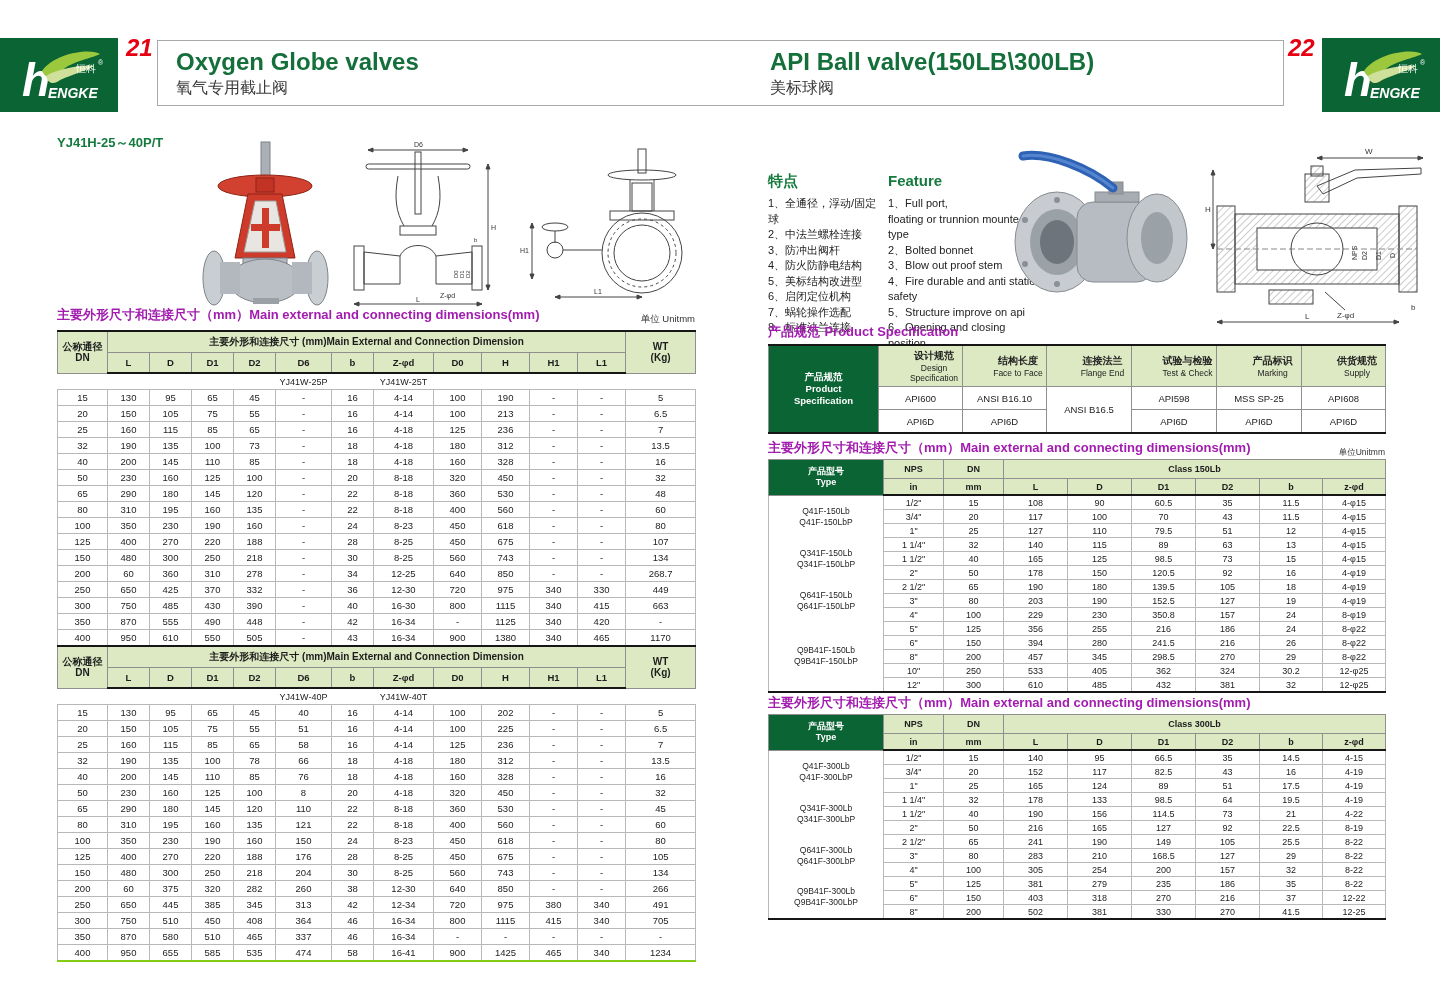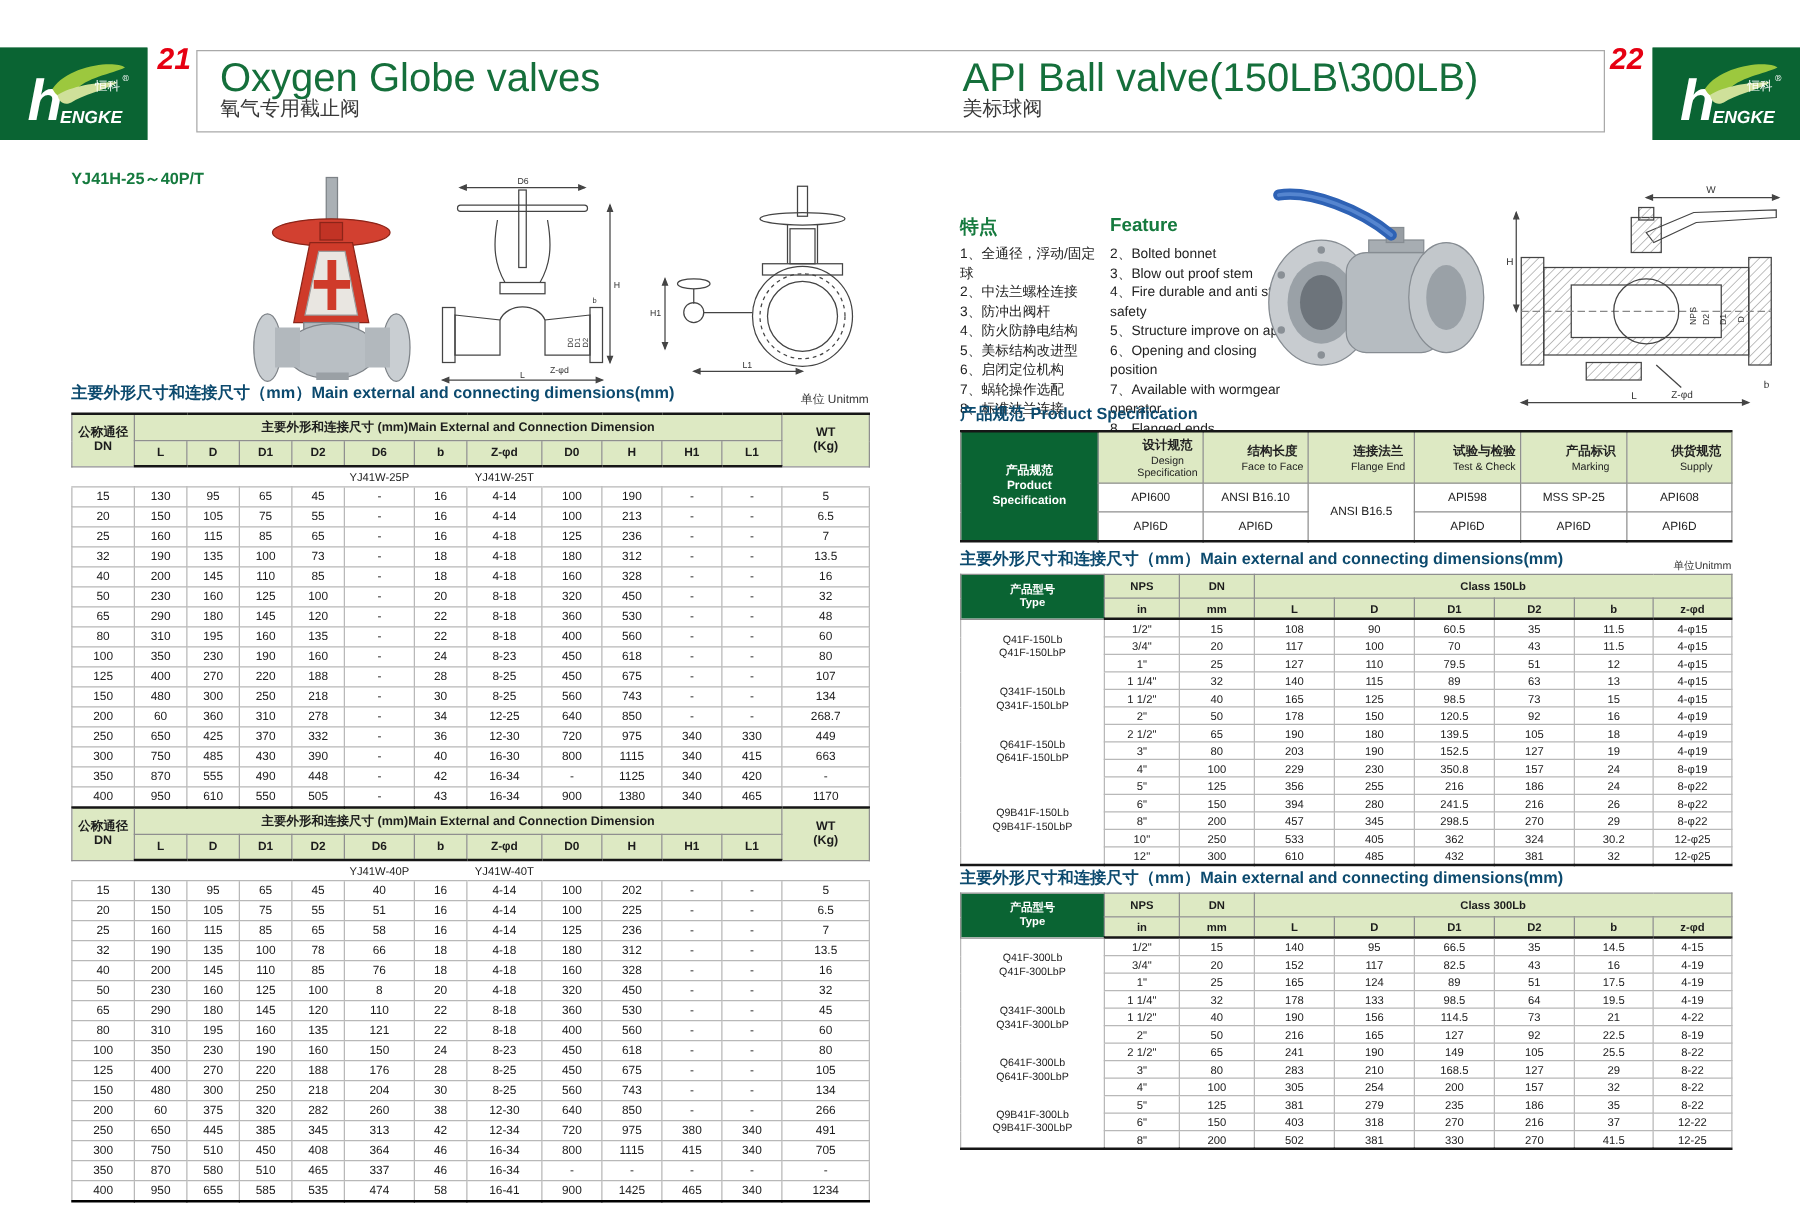--- a/index.html
+++ b/index.html
@@ -4,37 +4,37 @@
 <style>
   html,body{margin:0;padding:0;background:#fff;}
   body{width:1440px;height:984px;position:relative;font-family:"Liberation Sans",sans-serif;color:#222;overflow:hidden;}
   .abs{position:absolute;}
   
   .logo-box{width:118px;height:74px;background:#0a6433;top:38px;}
   .logo-left{left:0;} .logo-right{left:1322px;}
   .page-num{top:34px;font-size:24px;font-weight:bold;color:#e60012;font-style:italic;}
   .title-strip{left:157px;top:40px;width:1125px;height:64px;border:1px solid #a9a9a9;background:#fff;}
   .title-block{position:absolute;top:6px;}
-  .title-en{font-size:32px;font-weight:normal;color:#156f3b;letter-spacing:0px;line-height:30px;}
+  .title-en{font-size:24px;font-weight:bold;color:#156f3b;letter-spacing:0px;line-height:30px;}
   .title-zh{font-size:16px;color:#3a3a3a;line-height:22px;}
   
-  .sec-title{font-weight:bold;color:#0c4a6e;font-size:13px;}
+  .sec-title{font-weight:bold;color:#a21caf;font-size:13px;}
   .unit{font-size:9.5px;color:#333;}
   .model-label{color:#157a3e;font-weight:bold;font-size:13px;}
   
   table{border-collapse:collapse;table-layout:fixed;width:100%;}
   td,th{padding:0;text-align:center;vertical-align:middle;font-weight:normal;}
   
   .t-left{left:57px;top:330px;width:638px;}
   .t-left td,.t-left th{border:1px solid #b8b8b8;font-size:9.5px;height:15px;color:#1c1c1c;}
   .t-left tr.ghead th{background:#dde9c3;border-color:#8f8f8f;font-size:10px;font-weight:bold;height:20px;border-top:2px solid #161616;}
   .t-left tr.chead th{background:#dde9c3;border-color:#8f8f8f;font-weight:bold;height:19px;border-bottom:2px solid #161616;}
   .t-left th.two{white-space:pre-line;line-height:11px;}
   .t-left tr.model-row td{border-left:none;border-right:none;border-top:none;background:#fff;font-size:9px;height:15px;}
-  .t-left{border-bottom:2px solid #000000;}
+  .t-left{border-bottom:2px solid #84cc16;}
   
   .feat-title{color:#157a3e;font-weight:bold;font-size:15px;}
   .feat-list{font-size:11px;line-height:15.5px;color:#222;}
   .feat-list .list-item{white-space:pre-line;}
   
   .t-spec{left:768px;top:344px;width:617px;}
   .t-spec td,.t-spec th{border:1px solid #8f8f8f;font-size:9.5px;}
   .t-spec{border-top:2px solid #161616;border-bottom:2px solid #161616;}
   .t-spec .corner{background:#0a6433;color:#fff;font-weight:bold;white-space:pre-line;line-height:12px;font-size:9.5px;}
   .t-spec tr.head th{background:#dde9c3;height:40px;padding-left:27px;}
@@ -742,20 +742,22 @@
     <div class="list-item">3、防冲出阀杆</div>
     <div class="list-item">4、防火防静电结构</div>
     <div class="list-item">5、美标结构改进型</div>
     <div class="list-item">6、启闭定位机构</div>
     <div class="list-item">7、蜗轮操作选配</div>
     <div class="list-item">8、标准法兰连接</div>
   </div>
 
 <div class="abs feat-title" style="left:888px;top:172px;">Feature</div>
 <div class="abs feat-list" style="left:888px;top:196px;width:150px;">
+    <div class="list-item">1、Full port,
+floating or trunnion mounte type</div>
     <div class="list-item">2、Bolted bonnet</div>
     <div class="list-item">3、Blow out proof stem</div>
     <div class="list-item">4、Fire durable and anti static safety</div>
     <div class="list-item">5、Structure improve on api</div>
     <div class="list-item">6、Opening and closing position</div>
     <div class="list-item">7、Available with wormgear operator</div>
     <div class="list-item">8、Flanged ends</div>
   </div>
 
 <div class="abs" style="left:1005px;top:142px;">

